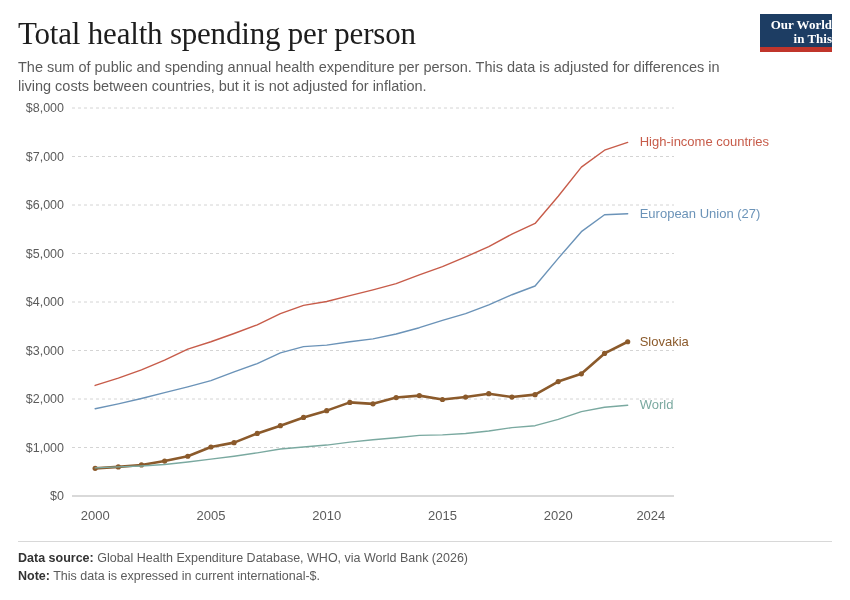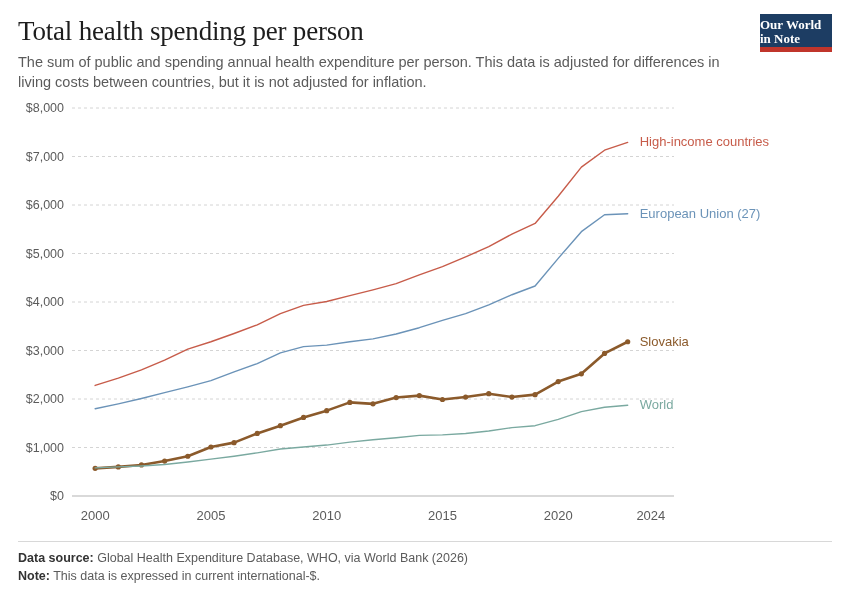--- a/index.html
+++ b/index.html
@@ -16,21 +16,21 @@
   }
   .page {
     position: relative;
     width: 850px;
     height: 600px;
     box-sizing: border-box;
     padding: 16px 18px 0 18px;
   }
   .title {
     font-family: "Liberation Serif", serif;
-    font-size: 27px;
+    font-size: 31px;
     font-weight: 400;
     color: #1d1d1d;
     letter-spacing: -0.2px;
     margin: 0 0 6px 0;
     line-height: 1.15;
   }
   .subtitle {
     font-size: 14.5px;
     line-height: 1.35;
     color: #5b5b5b;
@@ -42,21 +42,21 @@
     top: 14px;
     right: 18px;
     width: 72px;
     height: 38px;
     background: #1d3d63;
     color: #ffffff;
     font-family: "Liberation Serif", serif;
     font-weight: bold;
     font-size: 13px;
     line-height: 14px;
-    text-align: left;
+    text-align: right;
     padding-top: 4px;
     box-sizing: border-box;
   }
   .logo .bar {
     position: absolute;
     left: 0;
     right: 0;
     bottom: 0;
     height: 5px;
     background: #c0352b;
@@ -111,21 +111,21 @@
     white-space: nowrap;
   }
 </style>
 </head>
 <body>
 
 <div class="page">
 
   <div class="logo">
     <div>Our World</div>
-    <div>in Note</div>
+    <div>in This</div>
     <div class="bar"></div>
   </div>
 
   <h1 class="title">Total health spending per person</h1>
   <p class="subtitle">The sum of public and spending annual health expenditure per person. This data is adjusted for differences in living costs between countries, but it is not adjusted for inflation.</p>
 
   <div class="chart-area">
     <svg class="plot" id="plot-svg" width="850" height="440">
         <line x1="72" x2="674" y1="398" y2="398" stroke="#b3b3b3" stroke-width="1" stroke-dasharray="none"></line>
         <text x="64" y="402" class="ytick">$0</text>

